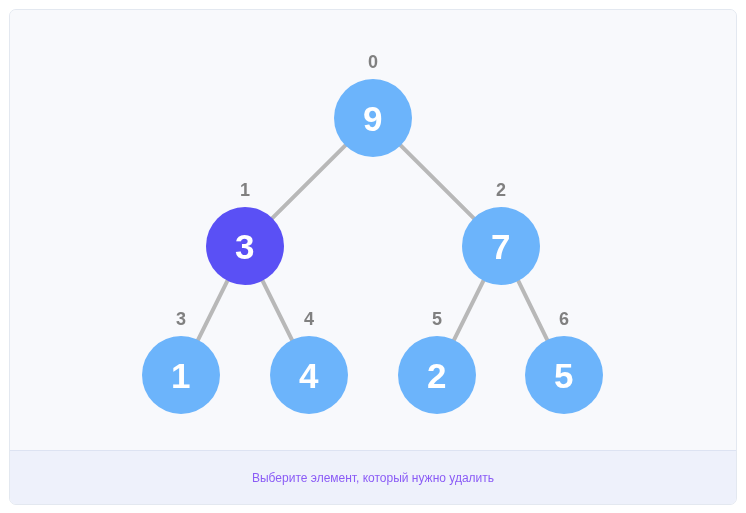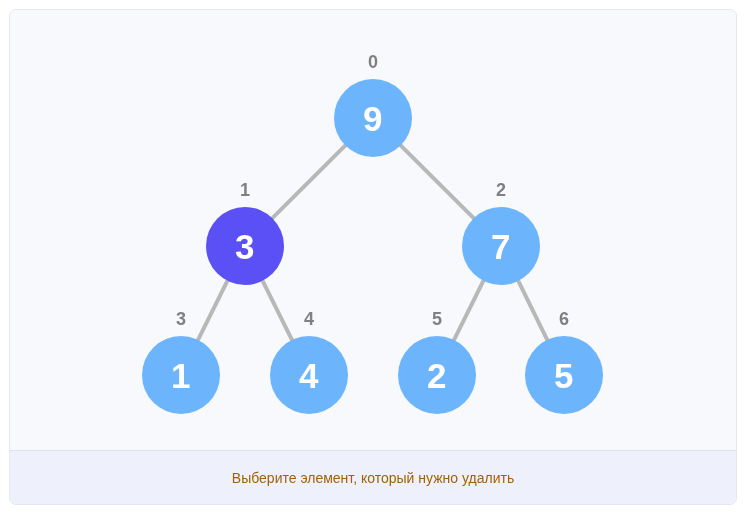--- a/index.html
+++ b/index.html
@@ -88,22 +88,22 @@
   .footer {
     flex: 0 0 auto;
     height: 53px;
     background: #eef1fb;
     border-top: 1px solid #dde3f2;
     display: flex;
     align-items: center;
     justify-content: center;
   }
   .footer-text {
-    color: #a16207;
-    font-size: 14px;
+    color: #8b5cf6;
+    font-size: 12px;
     line-height: 1;
   }
 </style>
 </head>
 <body>
 
 <div id="app">
   <div class="card">
 
     <div class="canvas">

